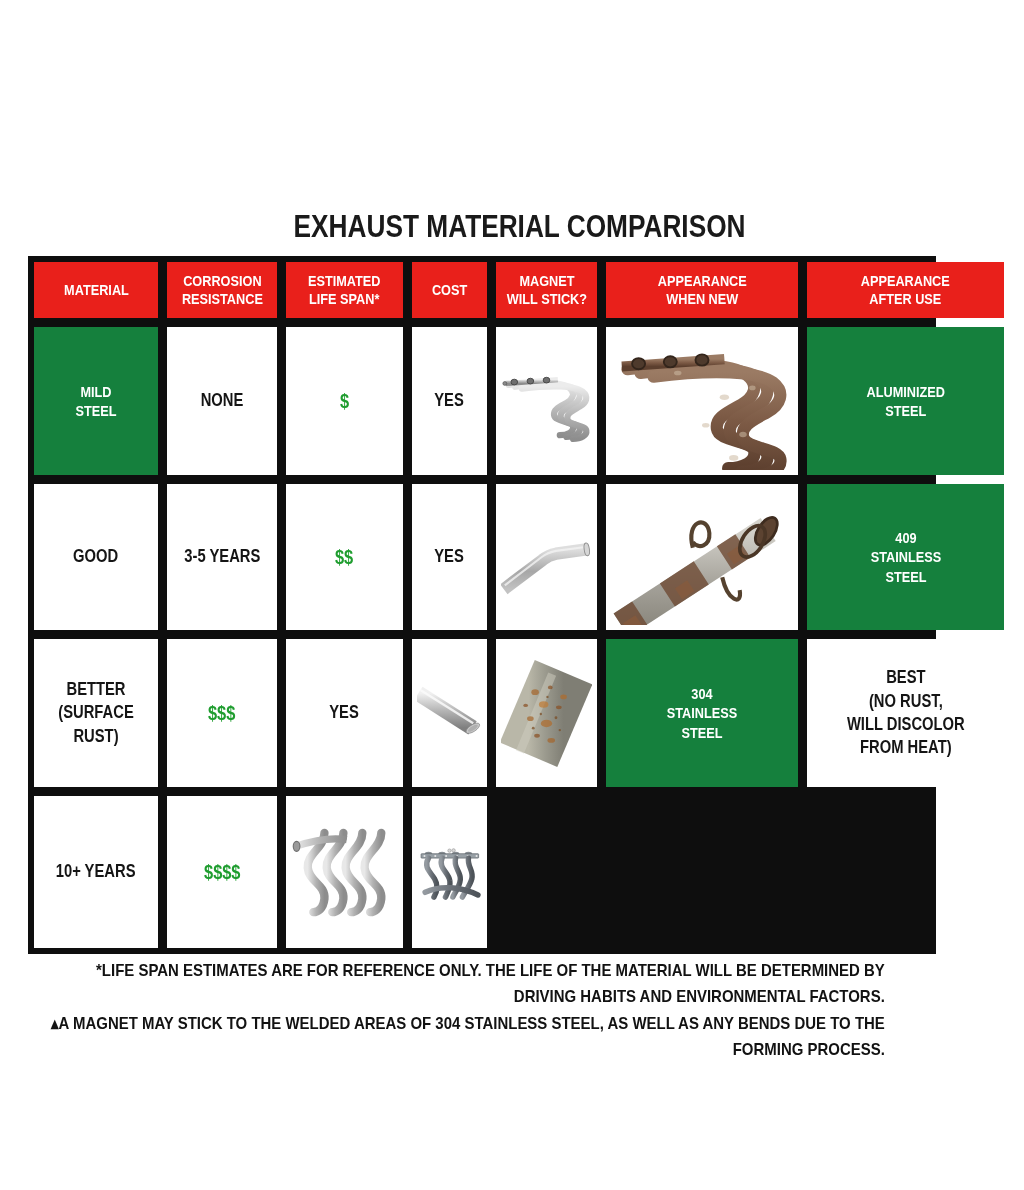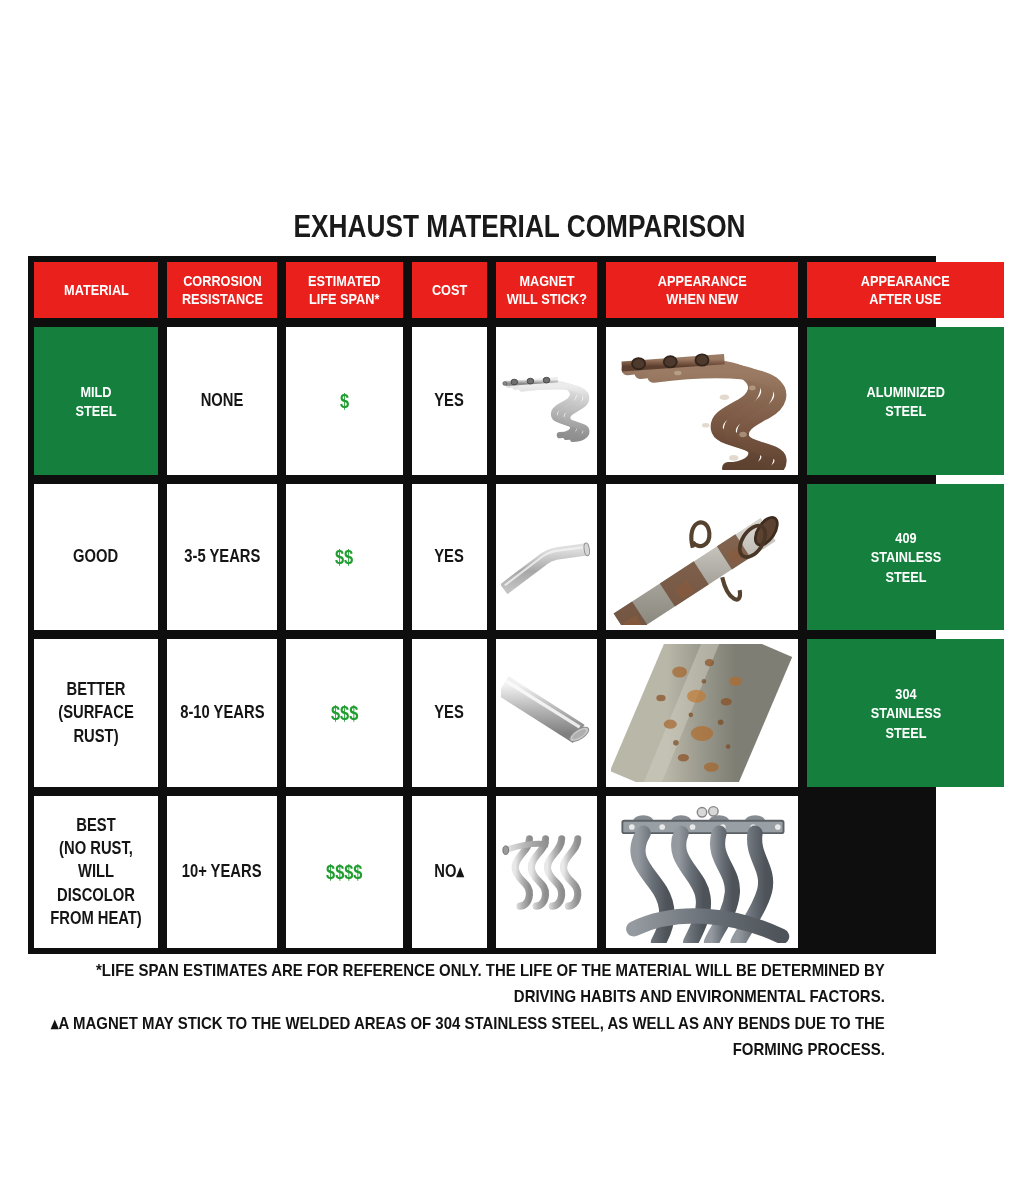--- a/index.html
+++ b/index.html
@@ -184,23 +184,20 @@
     <div class="cell mat">
         <span class="cond">409
 STAINLESS
 STEEL</span>
       </div>
     <div class="cell val">
         <span class="cond">BETTER
 (SURFACE
 RUST)</span>
       </div>
-    <div class="cell val">
-        <span class="cond">8-10 YEARS</span>
-      </div>
     <div class="cell cost">
         <span class="cond">$$$</span>
       </div>
     <div class="cell val">
         <span class="cond">YES</span>
       </div>
     <div class="cell img">
       <svg viewBox="0 0 192 148" role="img" aria-label="polished straight stainless tube">
         <defs>
             <linearGradient id="g5" x1="0" y1="0" x2="0" y2="1">
@@ -255,23 +252,20 @@
         <span class="cond">BEST
 (NO RUST,
 WILL DISCOLOR
 FROM HEAT)</span>
       </div>
     <div class="cell val">
         <span class="cond">10+ YEARS</span>
       </div>
     <div class="cell cost">
         <span class="cond">$$$$</span>
-      </div>
-    <div class="cell val">
-        <span class="cond">NO▴</span>
       </div>
     <div class="cell img">
       <svg viewBox="0 0 192 148" role="img" aria-label="bright stainless long-tube headers">
         <defs>
             <linearGradient id="g7" x1="0" y1="0" x2="1" y2="0">
               <stop offset="0" stop-color="#e8e8e8"></stop>
               <stop offset=".5" stop-color="#b2b2b2"></stop>
               <stop offset="1" stop-color="#8d8d8d"></stop>
             </linearGradient>
           </defs>

